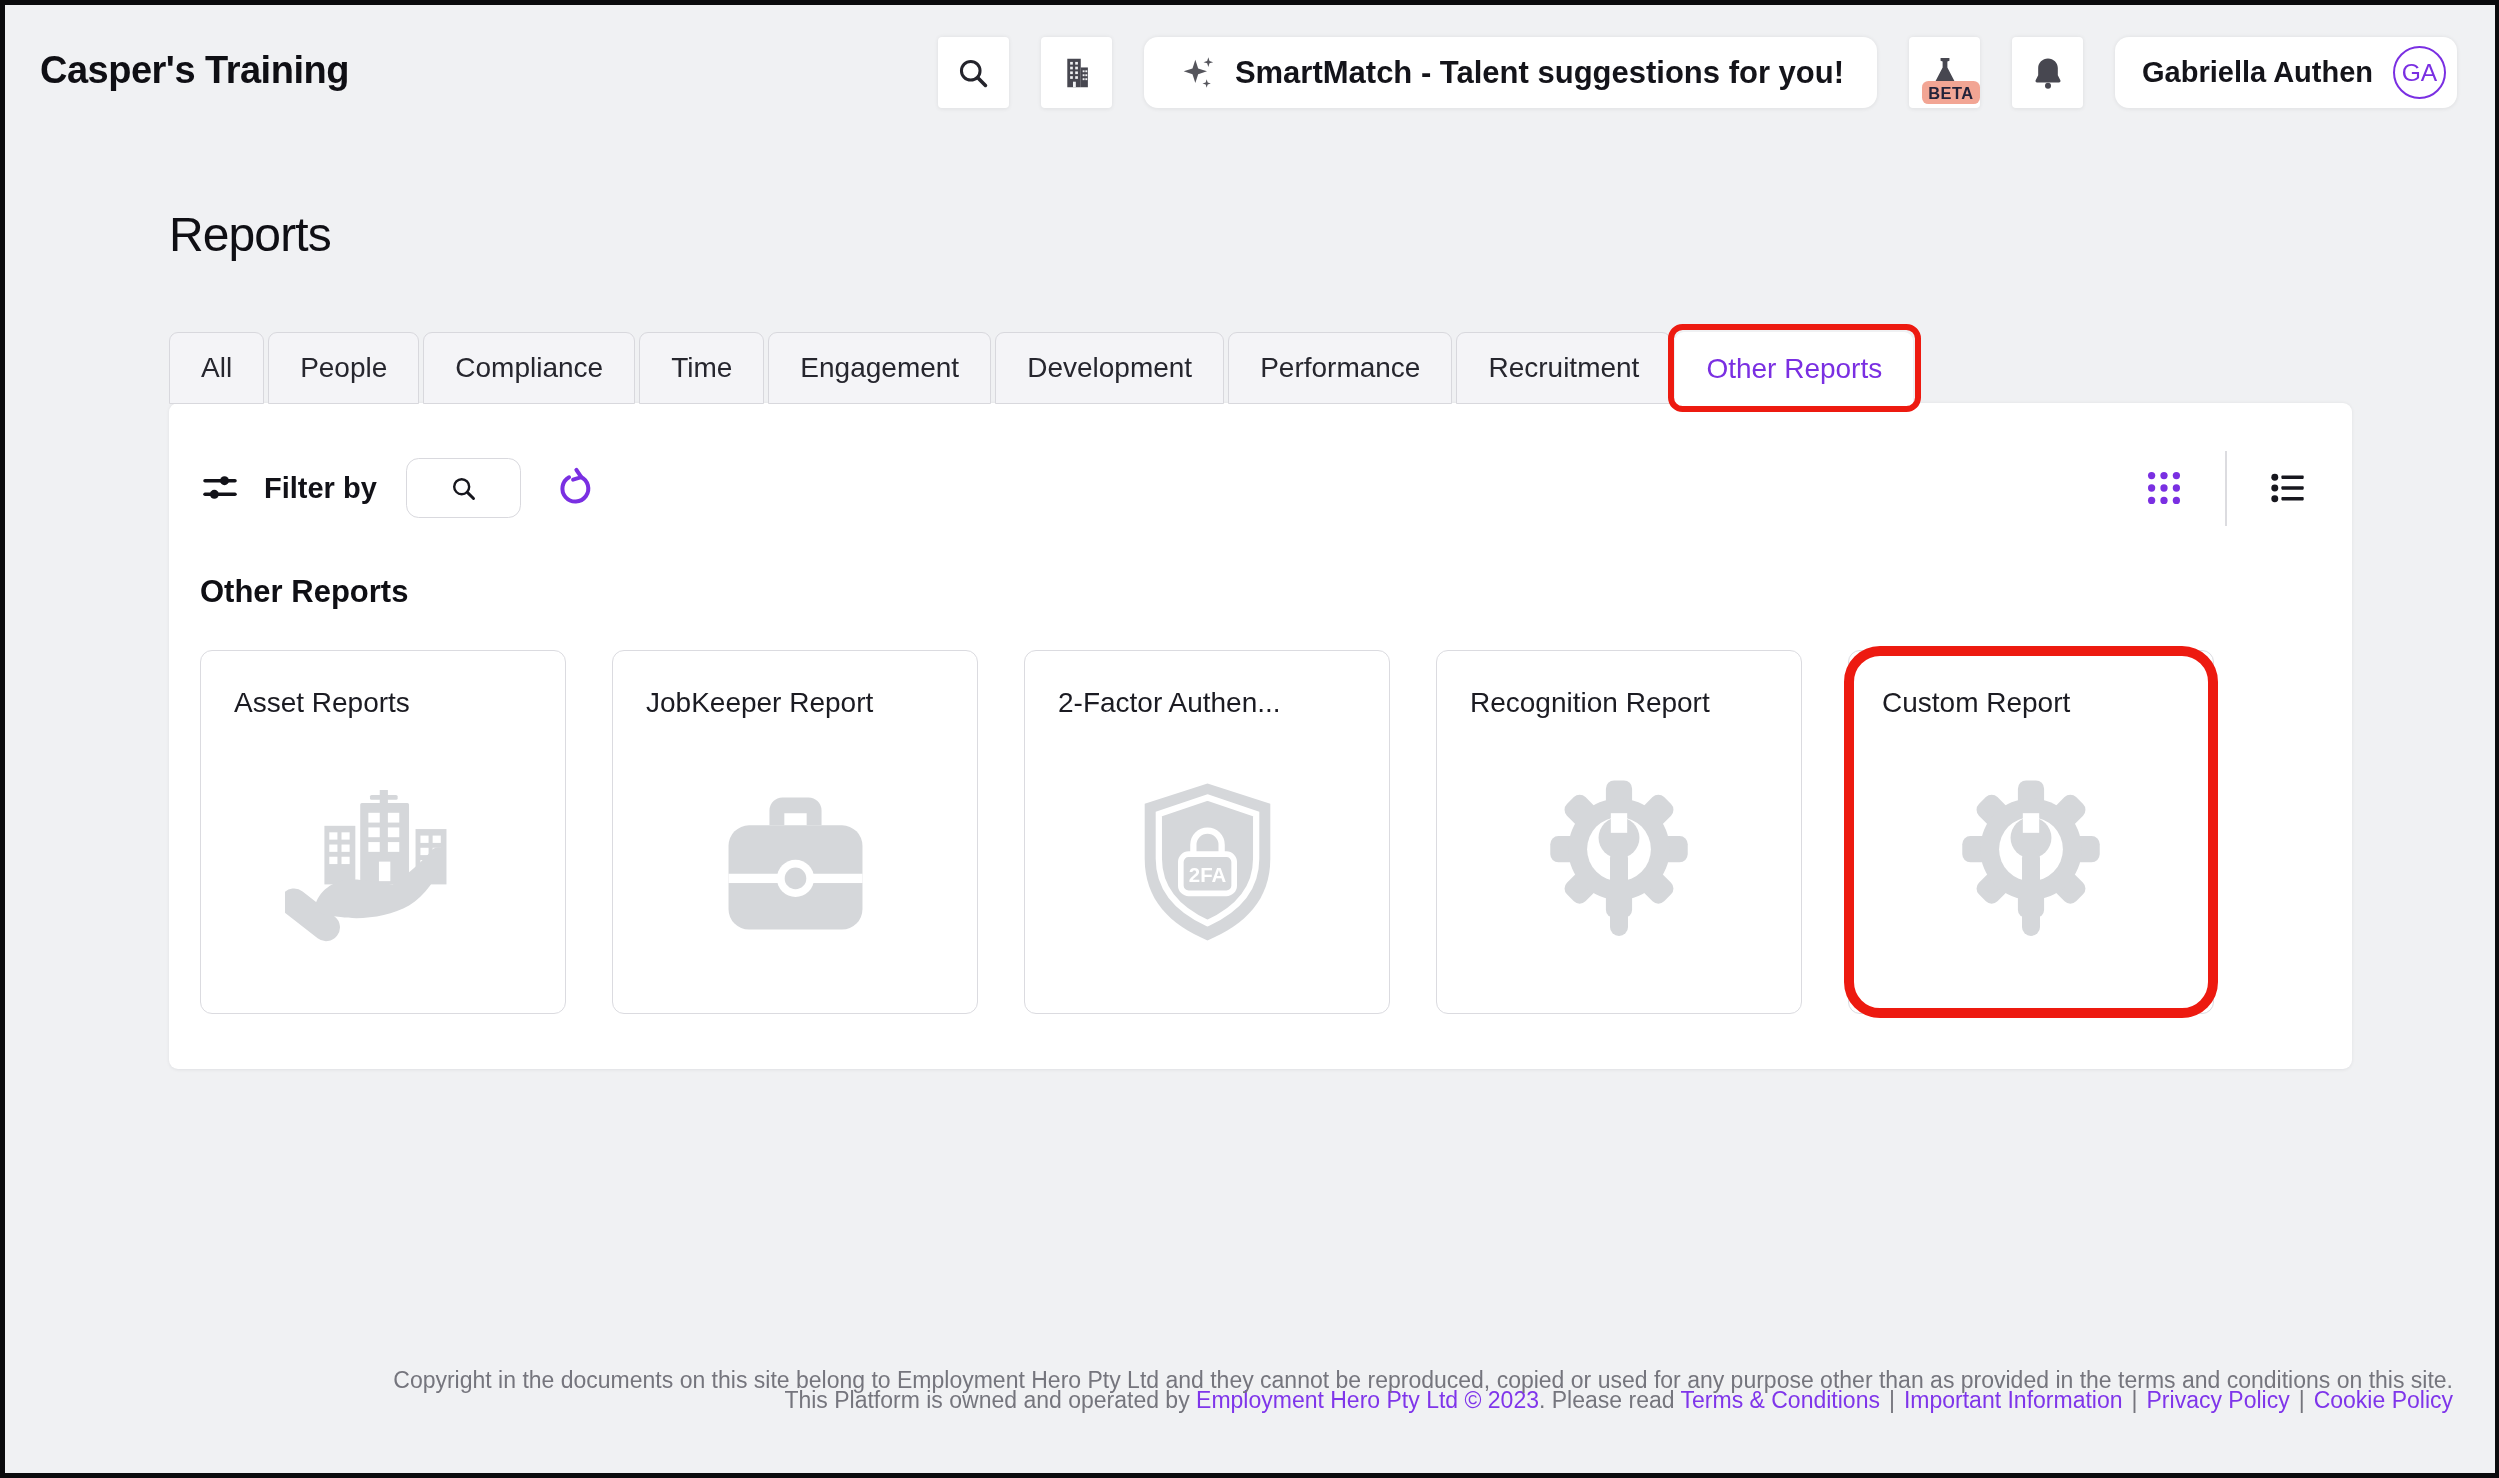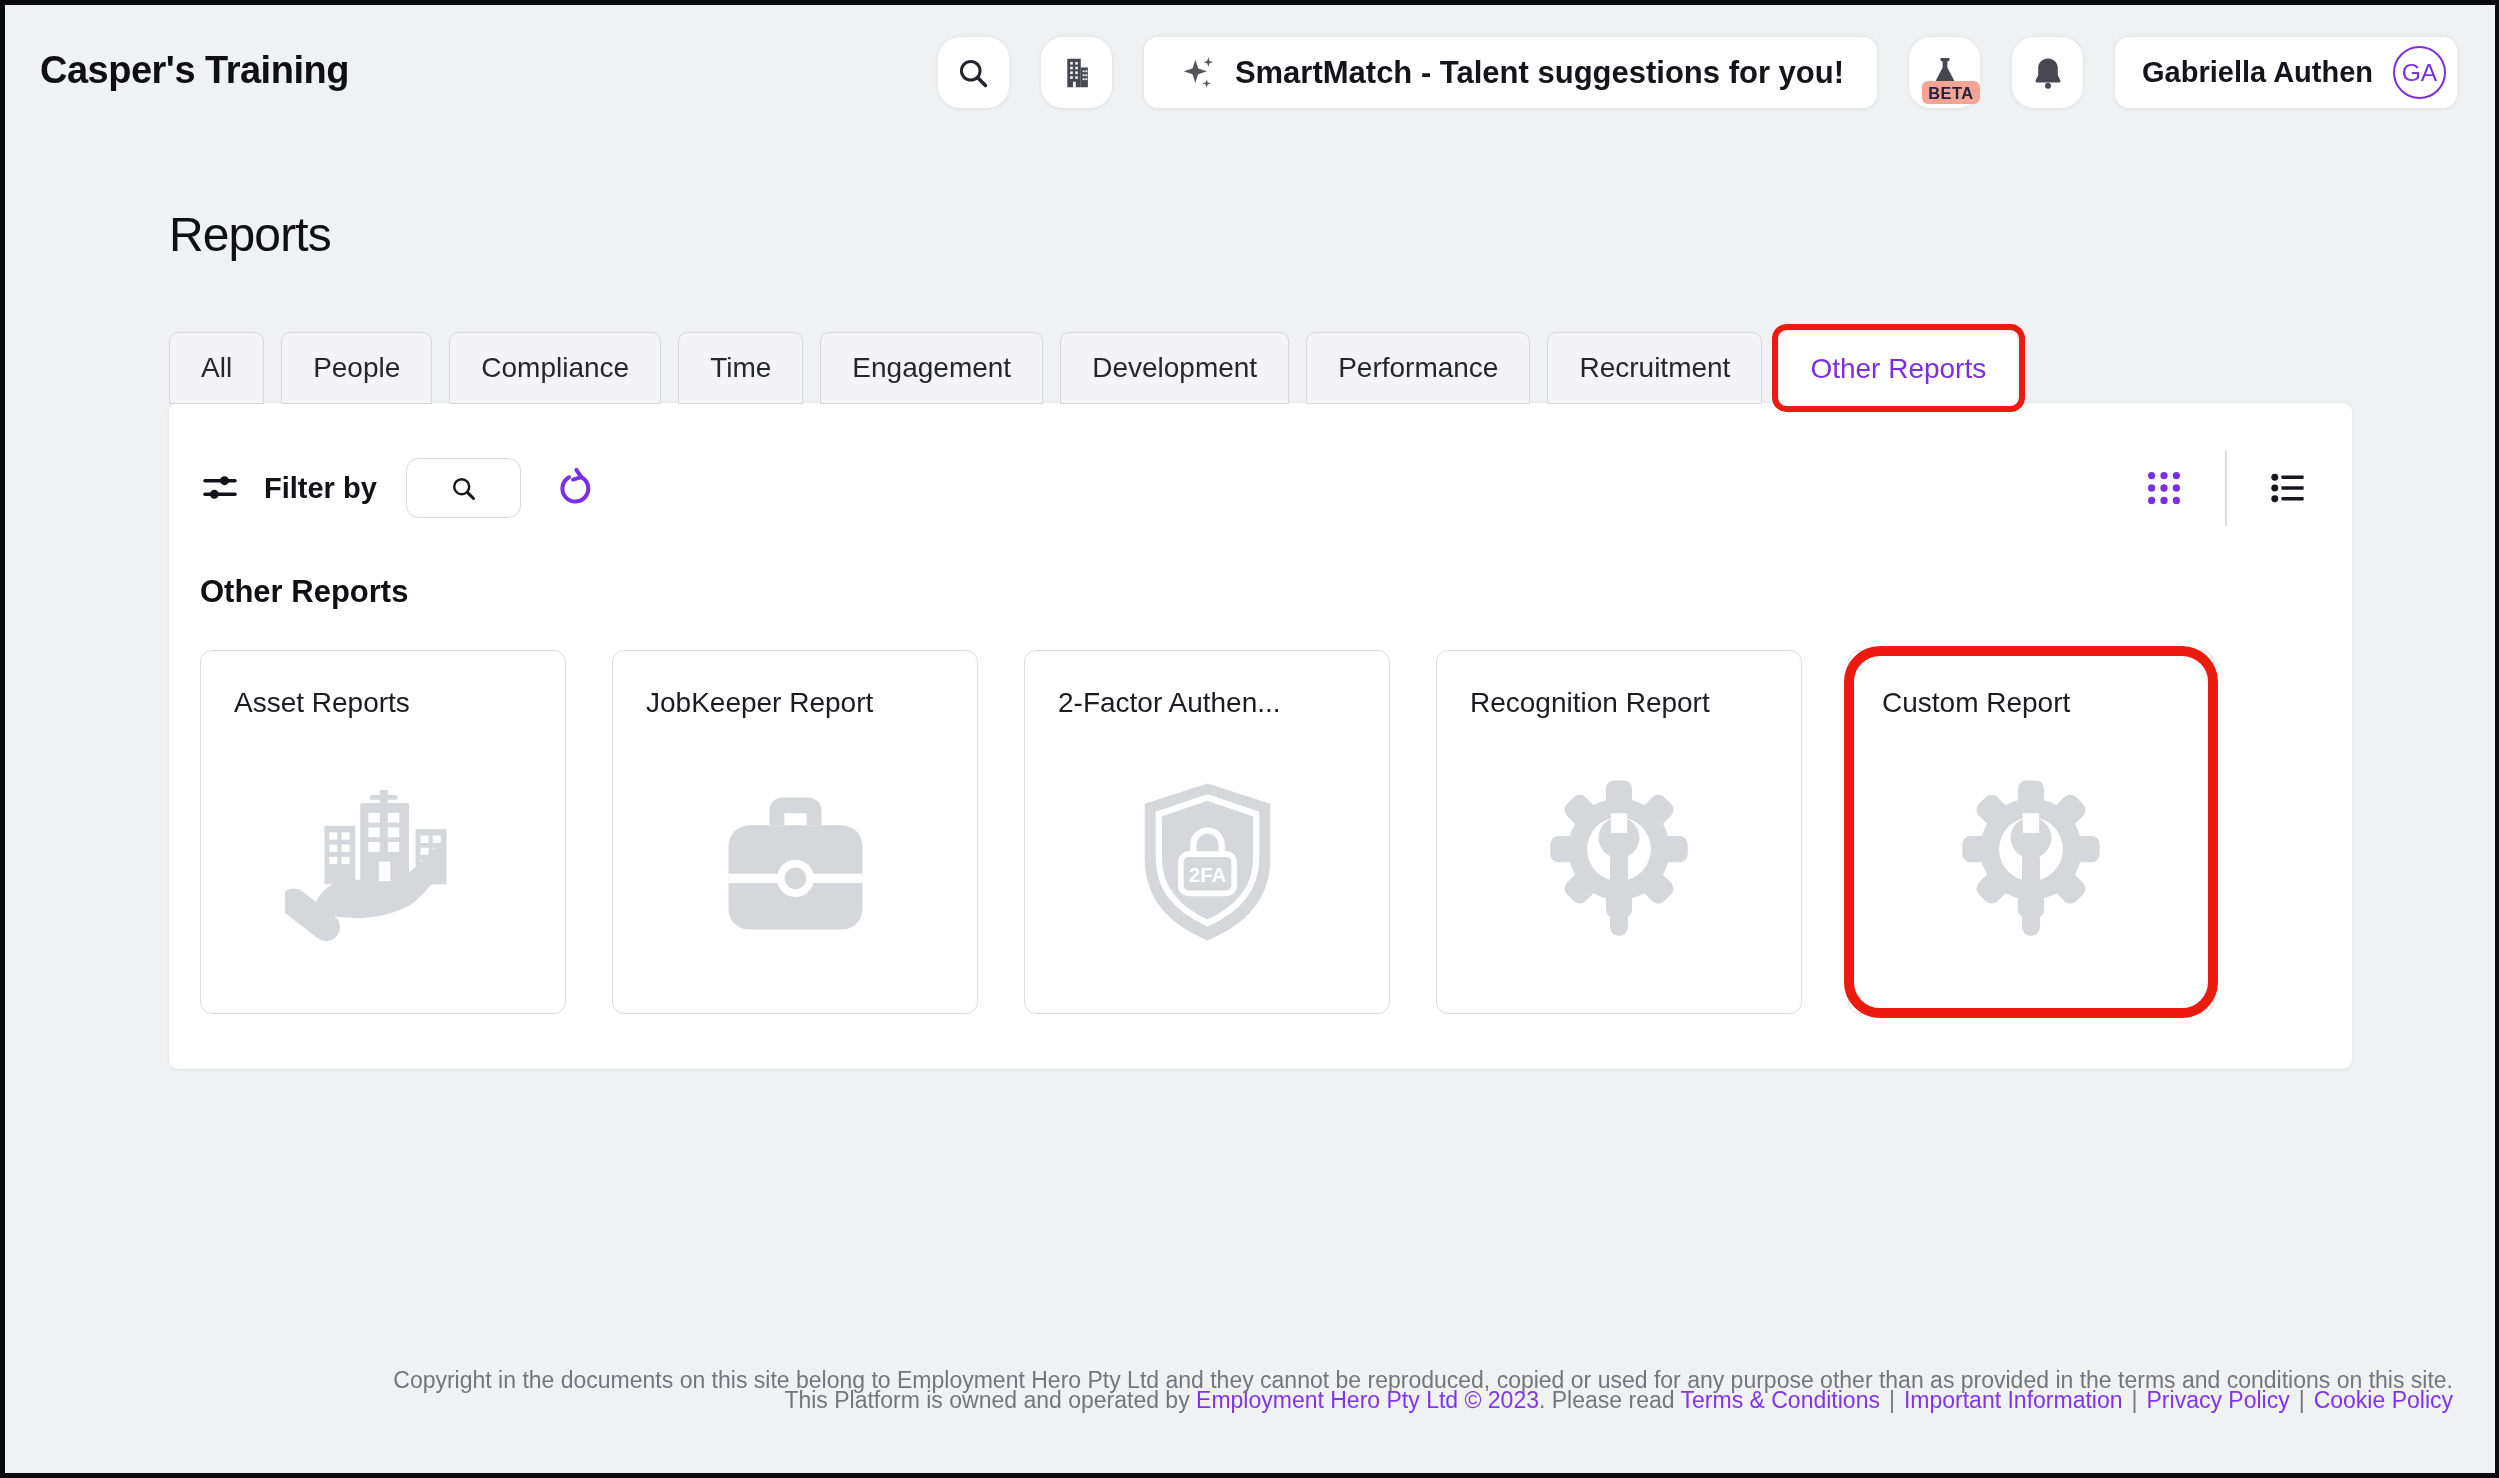--- a/index.html
+++ b/index.html
@@ -16,21 +16,21 @@
   
   .app-title{
     position:absolute;left:35px;top:44px;
     font-size:38px;font-weight:800;letter-spacing:-0.5px;color:#0f0f14;
   }
   .header-right{
     position:absolute;top:32px;right:38px;height:71px;
     display:flex;align-items:center;gap:32px;
   }
   .btn-sq{
-    width:71px;height:71px;border-radius:22px;background:#fff;
+    width:71px;height:71px;border-radius:4px;background:#fff;
     box-shadow:0 0.9px 4.6px rgba(20,20,30,.08);
     display:flex;align-items:center;justify-content:center;
     position:relative;cursor:pointer;
   }
   .pill{
     height:71px;border-radius:14px;background:#fff;
     box-shadow:0 0.9px 4.6px rgba(20,20,30,.08);
     display:flex;align-items:center;cursor:pointer;
   }
   .smartmatch{padding:0 33px;gap:18px;font-size:31px;font-weight:700;color:#14141a;}
@@ -49,21 +49,21 @@
     padding:2.7px 6.4px;border-radius:6.4px;line-height:1.1;
   }
   
   .page-title{
     position:absolute;left:164px;top:202px;
     font-size:48px;font-weight:400;letter-spacing:-0.9px;color:#0f0f14;
   }
   
   .tabs{
     position:absolute;left:164px;top:327px;height:72px;
-    display:flex;gap:17px;z-index:3;
+    display:flex;gap:4px;z-index:3;
   }
   .tab{
     height:72px;padding:0 31px;box-sizing:border-box;
     display:flex;align-items:center;justify-content:center;
     font-size:28px;color:#26262e;
     background:#f4f4f7;border:1.8px solid #d8d8dd;
     border-radius:9px 9px 0 0;cursor:pointer;white-space:nowrap;
     position:relative;
   }
   .tab.active{

